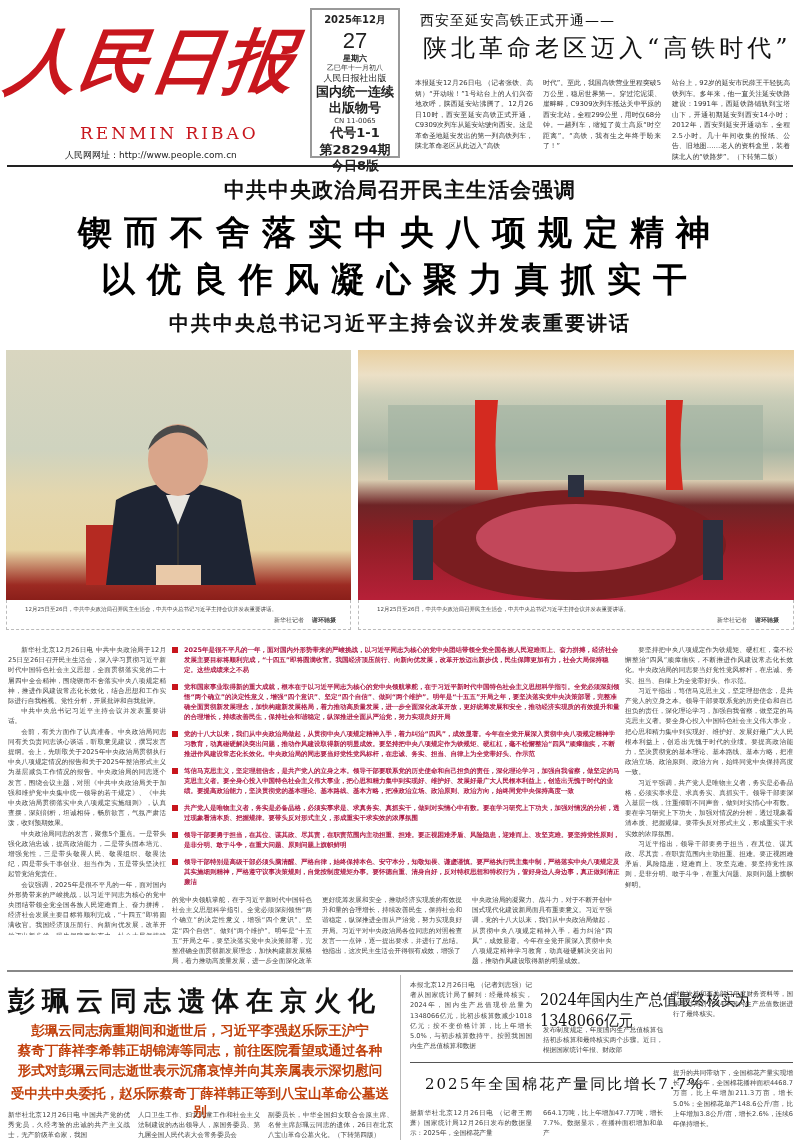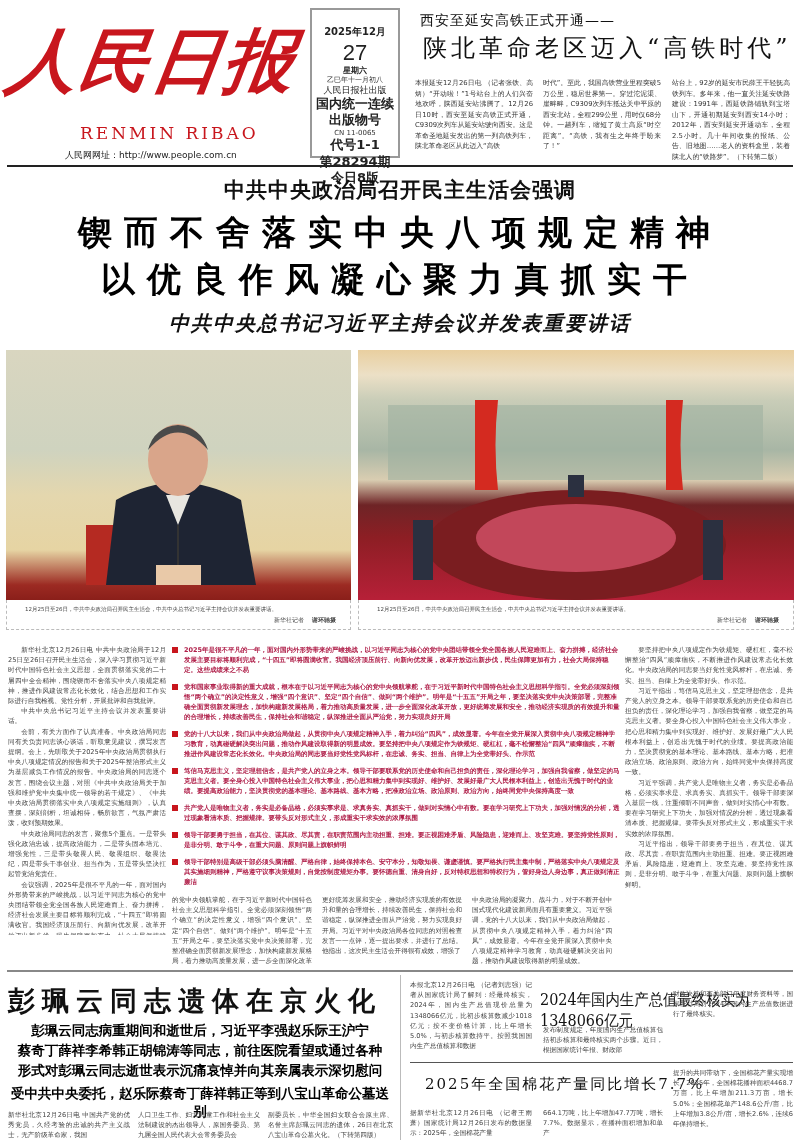--- a/index.html
+++ b/index.html
@@ -4,40 +4,40 @@
 <style>
   * { box-sizing: border-box; margin: 0; padding: 0; }
   html, body { width: 800px; height: 1143px; background: #fff; overflow: hidden; }
   body { position: relative; font-family: "DejaVu Sans", sans-serif; color: #222; }
   .abs { position: absolute; }
 
   
   .logo { left: 8px; top: 6px; width: 290px; height: 110px; font-family: "DejaVu Serif", serif; color: #c8161d; font-size: 70px; font-weight: bold; letter-spacing: 2px; line-height: 110px; font-style: italic; transform: skewX(-8deg); }
   .logo-pinyin { left: 80px; top: 123px; font-family: "DejaVu Serif", serif; color: #c8161d; font-size: 17px; letter-spacing: 3px; }
   .logo-url { left: 65px; top: 149px; font-size: 9px; color: #222; }
-  .datebox { left: 310px; top: 8px; width: 90px; height: 150px; border: 2px solid #999; text-align: center; padding-top: 16px; }
+  .datebox { left: 310px; top: 8px; width: 90px; height: 150px; border: 2px solid #999; text-align: center; padding-top: 4px; }
   .datebox div { line-height: 1.25; }
   .db-ym { font-size: 10px; font-weight: bold; }
   .db-day { font-size: 22px; font-family: "Liberation Sans", sans-serif; }
   .db-wk { font-size: 8px; font-weight: bold; }
   .db-small { font-size: 7px; color: #333; }
   .db-pub { font-size: 9px; font-family: "DejaVu Serif", serif; }
   .db-b { font-size: 13px; font-weight: bold; }
 
   .top-kicker { left: 420px; top: 12px; font-size: 14px; color: #111; letter-spacing: 1px; }
   .top-title { left: 423px; top: 32px; font-family: "DejaVu Serif", serif; font-size: 24px; font-weight: normal; letter-spacing: 4px; color: #111; }
   .top-col { top: 78px; width: 118px; font-size: 6.8px; line-height: 10.5px; color: #333; text-align: justify; }
   .rule-top { left: 7px; top: 165px; width: 786px; height: 2px; background: #222; }
 
   
   .h-kicker { left: 0; top: 176px; width: 800px; text-align: center; font-family: "DejaVu Serif", serif; font-size: 21px; font-weight: bold; color: #111; letter-spacing: 1px; }
   .h-main { left: 0; width: 800px; text-align: center; font-size: 34px; font-weight: bold; color: #000; letter-spacing: 12px; }
   .h-main1 { top: 210px; }
   .h-main2 { top: 257px; }
-  .h-sub { left: 0; top: 310px; width: 800px; text-align: center; font-size: 20px; font-weight: bold; color: #111; letter-spacing: 2px; font-style: italic; }
+  .h-sub { left: 0; top: 310px; width: 800px; text-align: center; font-size: 20px; font-weight: bold; color: #111; letter-spacing: 2px; }
 
   
   .photo { top: 350px; height: 250px; overflow: hidden; }
   .photo1 { left: 6px; width: 345px; background: linear-gradient(180deg,#d9d6c0 0%, #cfd3bf 40%, #e4d7ae 58%, #e6d4a3 80%, #9c2a22 94%, #8a1f1a 100%); }
   .photo2 { left: 358px; width: 436px; background: linear-gradient(180deg,#e9cfa0 0%, #ece0c6 10%, #c9cdb8 20%, #a8b6a5 40%, #d9cdb1 52%, #6e2426 62%, #8d1e24 75%, #b72038 100%); }
   .person { left: 80px; top: 55px; width: 185px; height: 180px; }
   .caption-box { top: 600px; height: 30px; border: 1px dashed #bbb; border-top: none; font-size: 5.5px; color: #444; padding: 6px 8px 0 18px; }
   .cap1 { left: 6px; width: 345px; }
   .cap2 { left: 358px; width: 436px; }
   .cap-credit { position: absolute; right: 14px; bottom: 4px; font-size: 6px; }
@@ -46,21 +46,21 @@
   
   .col { font-size: 6.6px; line-height: 10.2px; color: #444; text-align: justify; }
   .col p { text-indent: 2em; }
   .points { left: 172px; top: 645px; width: 448px; }
   .pt { position: relative; padding-left: 12px; font-size: 6.5px; line-height: 10px; color: #b0204a; font-weight: bold; margin-bottom: 7px; }
   .pt::before { content: ""; position: absolute; left: 0; top: 2px; width: 6px; height: 6px; background: #c8161d; }
   .rule-mid { left: 7px; top: 970px; width: 786px; height: 2px; background: #888; }
 
   
   .peng-title { left: 8px; top: 983px; font-size: 27px; font-weight: bold; color: #111; letter-spacing: 7px; }
-  .peng-sub { left: 10px; width: 380px; font-size: 13.5px; font-weight: bold; color: #000000; text-align: center; }
+  .peng-sub { left: 10px; width: 380px; font-size: 13.5px; font-weight: bold; color: #c2410c; text-align: center; }
   .vdiv { left: 400px; top: 975px; width: 1px; height: 165px; background: #bbb; }
   .gdp-title { left: 540px; top: 990px; font-family: "DejaVu Serif", serif; font-size: 16px; color: #111; transform: scaleX(0.9); transform-origin: left; }
   .rule-mid2 { left: 410px; top: 1062px; width: 383px; height: 1px; background: #555; }
   .cotton-title { left: 425px; top: 1075px; font-family: "DejaVu Serif", serif; font-size: 15px; color: #111; letter-spacing: 2px; }
 </style>
 </head>
 <body>
 
 <div class="abs logo">人民日报</div>
 <div class="abs logo-pinyin">RENMIN RIBAO</div>

